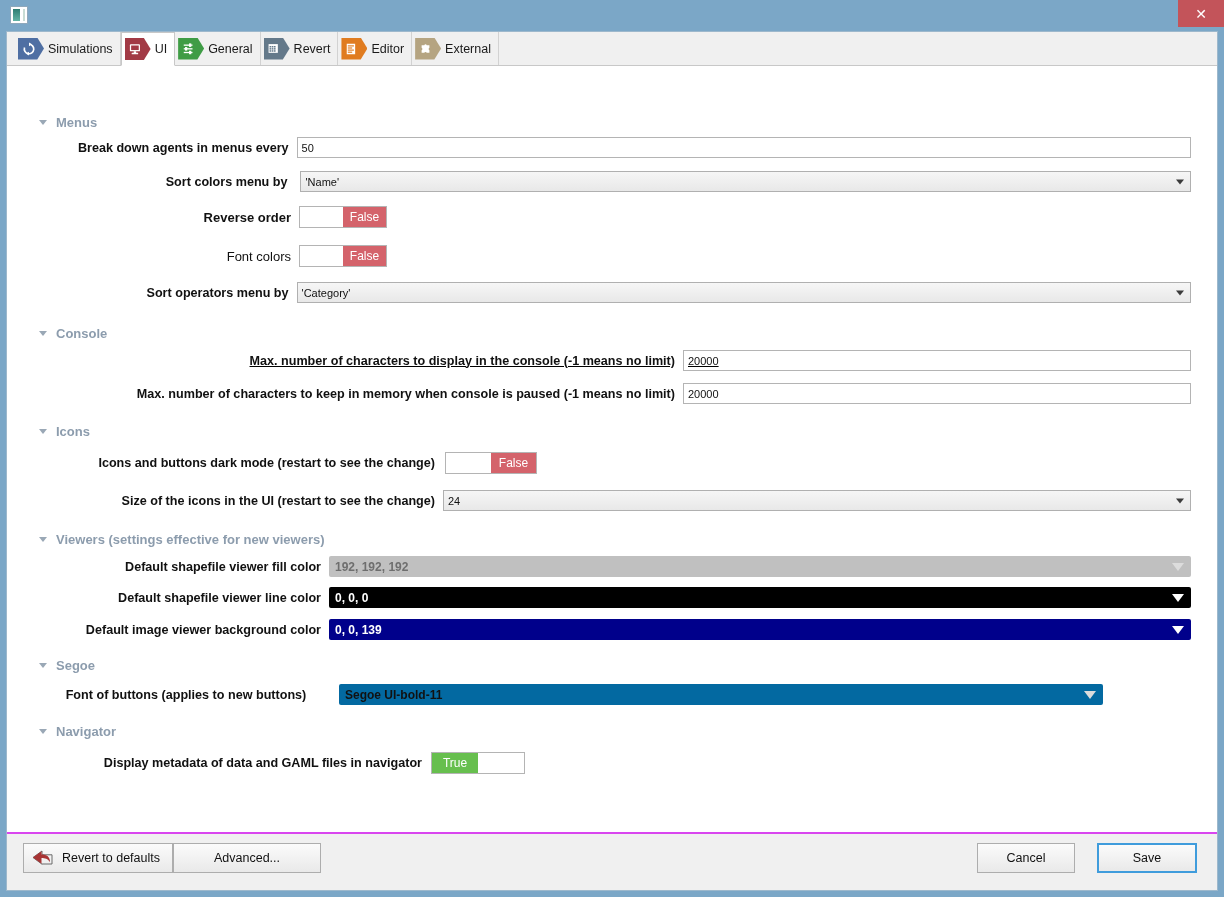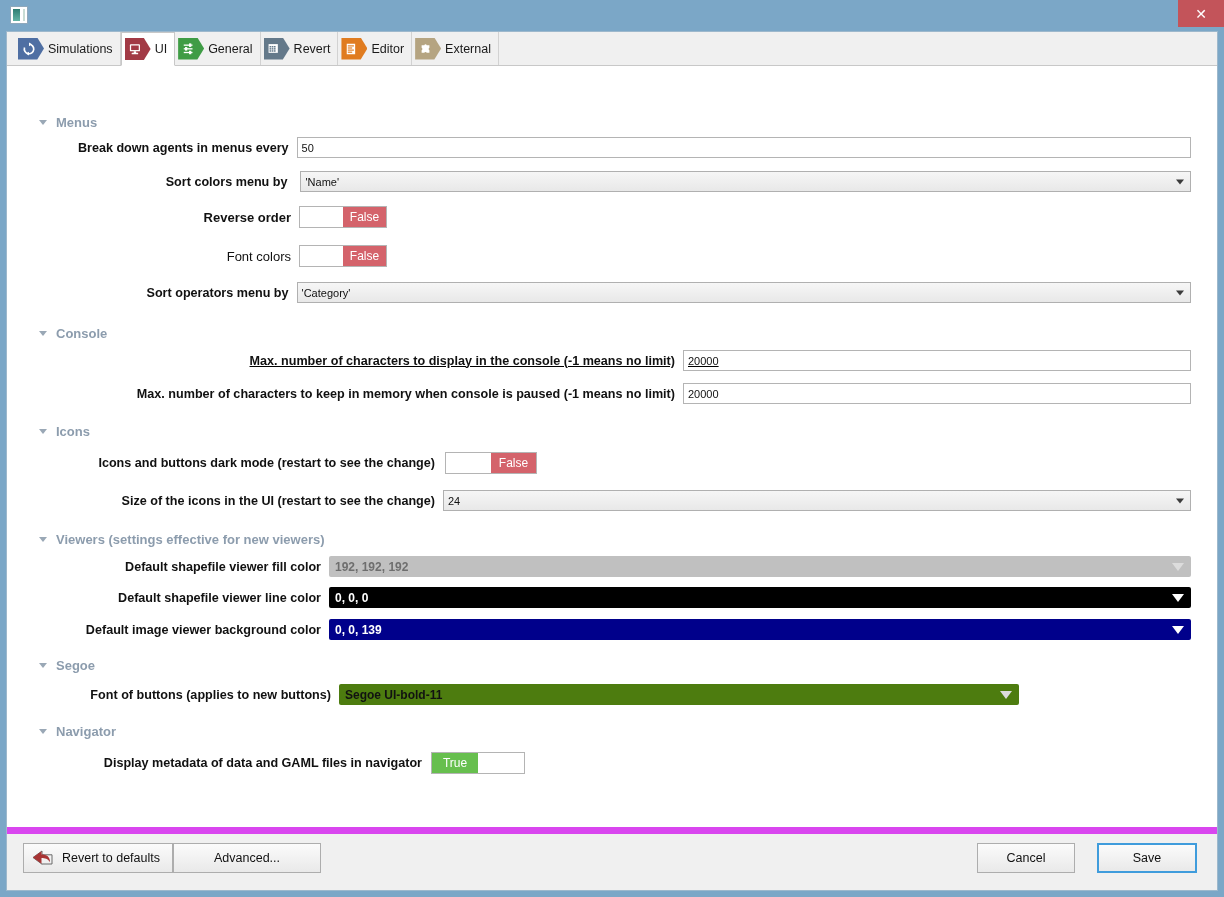--- a/index.html
+++ b/index.html
@@ -227,21 +227,21 @@
     border-right: 6px solid transparent;
     border-top: 8px solid currentColor;
   }
 
   
   #bottombar {
     position: absolute;
     left: 0; right: 0; bottom: 0;
     height: 56px;
     background: #f0f0f0;
-    border-top: 7px solid #d946ef;
+    border-top: 2px solid #d946ef;
   }
   .btn {
     position: absolute;
     border: 1px solid #adadad;
     background: linear-gradient(#fbfbfb, #e9e9e9);
     font-size: 12.5px;
     color: #111;
     display: flex; align-items: center; justify-content: center;
     cursor: pointer;
     box-sizing: border-box;
@@ -470,22 +470,22 @@
           <span class="tri-dn"></span>
         </div>
       </div>
 
       <div class="section-head" style="left:32px; top:592px;">
         <span class="tri"></span>
         <span>Segoe</span>
       </div>
 
       <div class="row" style="left:34px; top:618px; width:1150px;">
-        <span class="lbl" style="width:290px;">Font of buttons (applies to new buttons)</span>
-        <div class="swatch" style="width:680px; margin-left:8px; background:#4d7c0f; color:#111111; border:none;">
+        <span class="lbl" style="width:290px;text-align:center;">Font of buttons (applies to new buttons)</span>
+        <div class="swatch" style="width:764px; margin-left:8px; background:#0369a1; color:#111111; border:none;">
           <span>Segoe UI-bold-11</span>
           <span class="tri-dn" style="color:#dcdcdc"></span>
         </div>
       </div>
 
       <div class="section-head" style="left:32px; top:658px;">
         <span class="tri"></span>
         <span>Navigator</span>
       </div>
 

